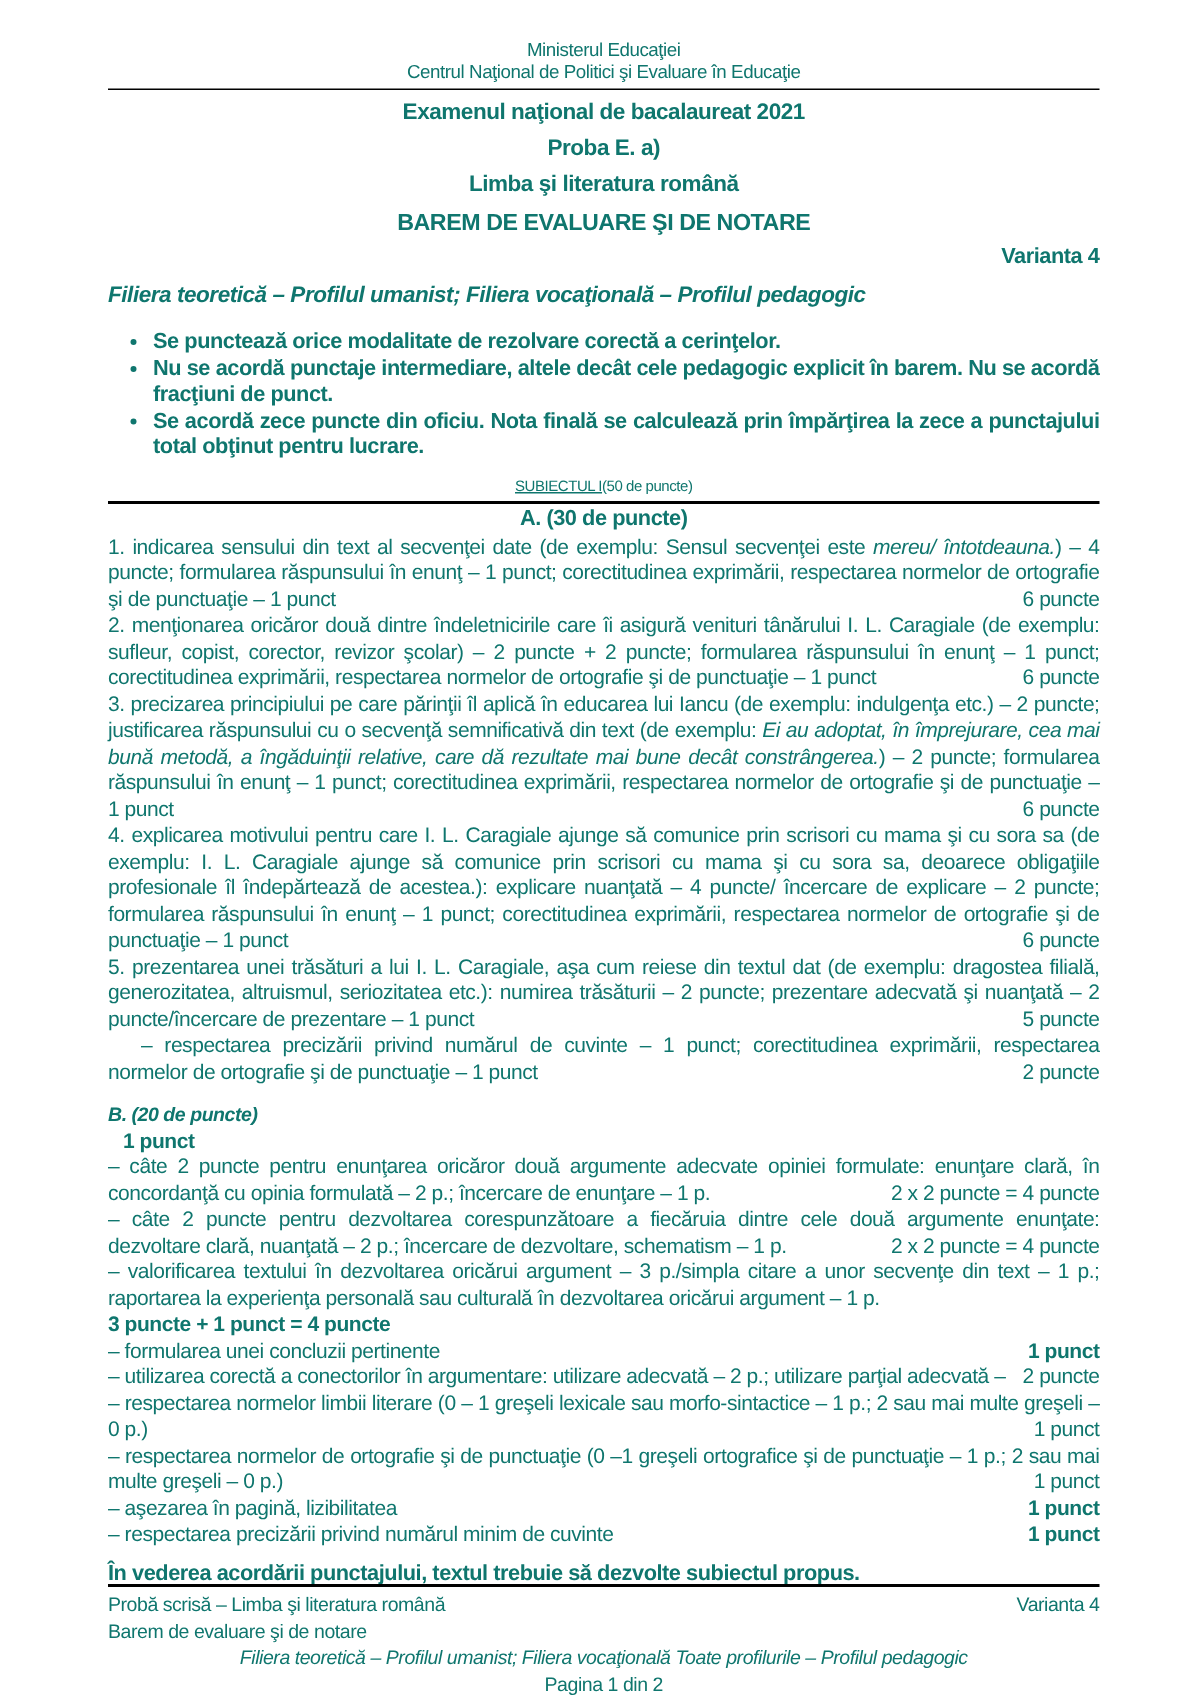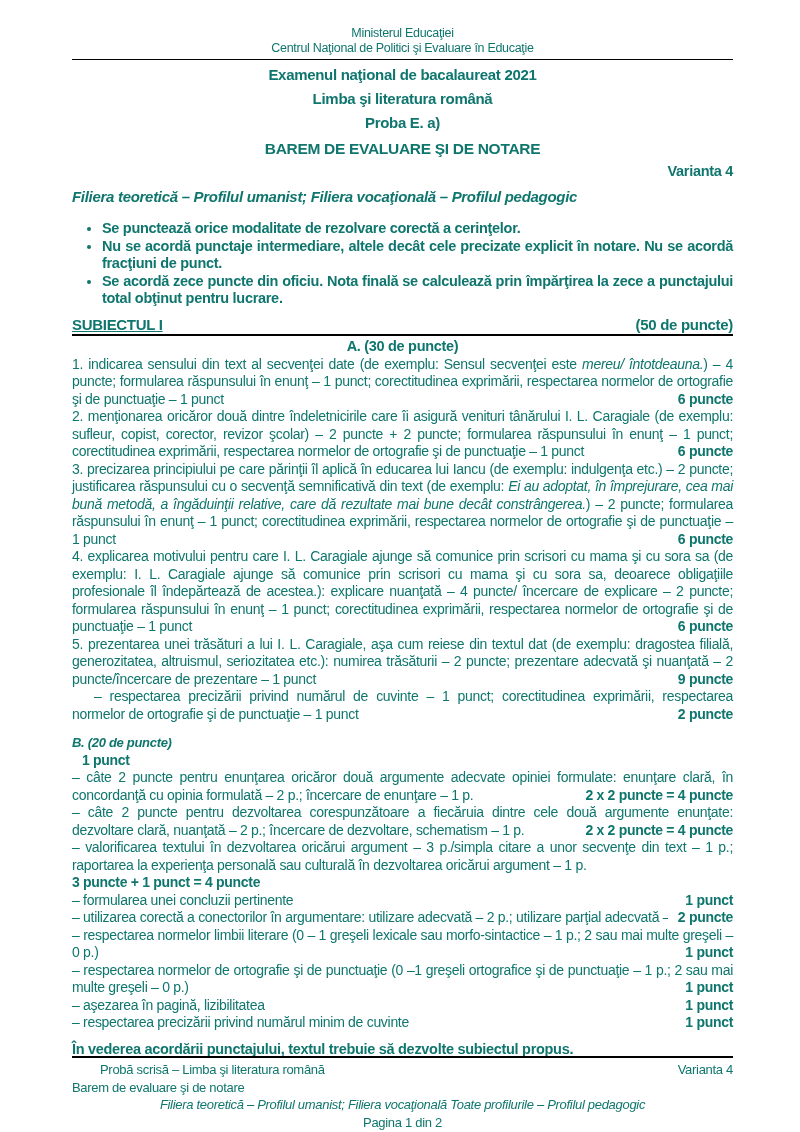--- a/index.html
+++ b/index.html
@@ -21,84 +21,84 @@
   .italic { font-style: italic; text-align: center; }
   .hdr-small { font-size: 12.5px; line-height: 15px; }
   .hdr-rule { border: none; border-top: 1.6px solid #000; margin: 3px 0 5px 0; }
   .hdr-title { font-size: 15px; font-weight: 700; margin-top: 4px; line-height: 20px; }
   .hdr-barem { font-size: 15.5px; font-weight: 700; margin-top: 5px; line-height: 21px; }
   .variant-line { text-align: right; font-weight: 700; font-size: 14.5px; margin-top: 4px; }
   .filiera-line { font-weight: 700; font-style: italic; font-size: 15px; margin-top: 7px; }
   ul.rules { margin: 15px 0 8px 0; padding-left: 30px; font-weight: 700; font-size: 14.5px; }
   ul.rules li { margin: 0; text-align: justify; }
   .subject-head {
-    display: flex; justify-content: space-between;
-    font-weight: 700; font-size: 15px;
+    display: flex; justify-content: center;
+    font-weight: 400; font-size: 10px;
     border-bottom: 2.2px solid #000;
     padding-bottom: 1px; margin: 3px 0 2px 0;
   }
   .subject-head .sh-title { text-decoration: underline; }
   .sec-title { font-weight: 700; font-size: 14.5px; margin-top: 1px; text-align: center; }
   .sec-title-b { font-weight: 700; font-size: 13px; margin-top: 11px; font-style: italic; }
   p.item { position: relative; text-align: justify; }
   p.item.indent { text-indent: 22px; }
   .pts {
     position: absolute; right: 0; bottom: 0;
-    font-weight: 700; background: #fff; padding-left: 10px;
+    font-weight: 400; background: #fff; padding-left: 10px;
   }
   .row-item { display: flex; justify-content: space-between; }
   .row-item .pts-inline { font-weight: 700; white-space: nowrap; padding-left: 10px; }
   .pts-own-line { text-align: left; font-weight: 700; }
   .note-line { font-weight: 700; font-size: 14.5px; margin-top: 9px; }
   .footer {
     position: absolute; left: 72px; right: 67px; top: 1056px;
     border-top: 2px solid #000;
     font-size: 13px; line-height: 17.5px;
     padding-top: 3px;
   }
-  .footer-row { display: flex; justify-content: space-between; margin-left: 28px; }
+  .footer-row { display: flex; justify-content: space-between; }
 </style>
 </head>
 <body>
 
 <div class="page">
 
   <div class="center hdr-small">Ministerul Educaţiei</div>
   <div class="center hdr-small">Centrul Naţional de Politici şi Evaluare în Educaţie</div>
   <hr class="hdr-rule">
 
   <div class="center hdr-title">Examenul naţional de bacalaureat 2021</div>
+  <div class="center hdr-title">Proba E. a)</div>
   <div class="center hdr-title">Limba şi literatura română</div>
-  <div class="center hdr-title">Proba E. a)</div>
   <div class="center hdr-barem">BAREM DE EVALUARE ŞI DE NOTARE</div>
   <div class="variant-line">Varianta 4</div>
   <div class="filiera-line">Filiera teoretică – Profilul umanist; Filiera vocaţională – Profilul pedagogic</div>
 
   <ul class="rules">
     <li>Se punctează orice modalitate de rezolvare corectă a cerinţelor.</li>
-    <li>Nu se acordă punctaje intermediare, altele decât cele precizate explicit în notare. Nu se acordă fracţiuni de punct.</li>
+    <li>Nu se acordă punctaje intermediare, altele decât cele pedagogic explicit în barem. Nu se acordă fracţiuni de punct.</li>
     <li>Se acordă zece puncte din oficiu. Nota finală se calculează prin împărţirea la zece a punctajului total obţinut pentru lucrare.</li>
   </ul>
 
   <div class="subject-head">
     <span class="sh-title">SUBIECTUL I</span>
     <span>(50 de puncte)</span>
   </div>
 
   <div class="sec-title">A. (30 de puncte)</div>
 
   <p class="item"><span>1. indicarea sensului din text al secvenţei date (de exemplu: Sensul secvenţei este </span><i>mereu/ întotdeauna.</i><span>) – 4 puncte; formularea răspunsului în enunţ – 1 punct; corectitudinea exprimării, respectarea normelor de ortografie şi de punctuaţie – 1 punct</span><span class="pts">6 puncte</span></p>
 
   <p class="item"><span>2. menţionarea oricăror două dintre îndeletnicirile care îi asigură venituri tânărului I. L. Caragiale (de exemplu: sufleur, copist, corector, revizor şcolar) – 2 puncte + 2 puncte; formularea răspunsului în enunţ – 1 punct; corectitudinea exprimării, respectarea normelor de ortografie şi de punctuaţie – 1 punct</span><span class="pts">6 puncte</span></p>
 
   <p class="item"><span>3. precizarea principiului pe care părinţii îl aplică în educarea lui Iancu (de exemplu: indulgenţa etc.) – 2 puncte; justificarea răspunsului cu o secvenţă semnificativă din text (de exemplu: </span><i>Ei au adoptat, în împrejurare, cea mai bună metodă, a îngăduinţii relative, care dă rezultate mai bune decât constrângerea.</i><span>) – 2 puncte; formularea răspunsului în enunţ – 1 punct; corectitudinea exprimării, respectarea normelor de ortografie şi de punctuaţie – 1 punct</span><span class="pts">6 puncte</span></p>
 
   <p class="item"><span>4. explicarea motivului pentru care I. L. Caragiale ajunge să comunice prin scrisori cu mama şi cu sora sa (de exemplu: I. L. Caragiale ajunge să comunice prin scrisori cu mama şi cu sora sa, deoarece obligaţiile profesionale îl îndepărtează de acestea.): explicare nuanţată – 4 puncte/ încercare de explicare – 2 puncte; formularea răspunsului în enunţ – 1 punct; corectitudinea exprimării, respectarea normelor de ortografie şi de punctuaţie – 1 punct</span><span class="pts">6 puncte</span></p>
 
-  <p class="item"><span>5. prezentarea unei trăsături a lui I. L. Caragiale, aşa cum reiese din textul dat (de exemplu: dragostea filială, generozitatea, altruismul, seriozitatea etc.): numirea trăsăturii – 2 puncte; prezentare adecvată şi nuanţată – 2 puncte/încercare de prezentare – 1 punct</span><span class="pts">9 puncte</span></p>
+  <p class="item"><span>5. prezentarea unei trăsături a lui I. L. Caragiale, aşa cum reiese din textul dat (de exemplu: dragostea filială, generozitatea, altruismul, seriozitatea etc.): numirea trăsăturii – 2 puncte; prezentare adecvată şi nuanţată – 2 puncte/încercare de prezentare – 1 punct</span><span class="pts">5 puncte</span></p>
 
   <p class="item indent"><span>– respectarea precizării privind numărul de cuvinte – 1 punct; corectitudinea exprimării, respectarea normelor de ortografie şi de punctuaţie – 1 punct</span><span class="pts">2 puncte</span></p>
 
   <div class="sec-title-b">B. (20 de puncte)</div>
 
   <div class="row-item">
     <span class="pts-inline">1 punct</span>
   </div>
 
   <p class="item"><span>– câte 2 puncte pentru enunţarea oricăror două argumente adecvate opiniei formulate: enunţare clară, în concordanţă cu opinia formulată – 2 p.; încercare de enunţare – 1 p.</span><span class="pts">2 x 2 puncte = 4 puncte</span></p>

